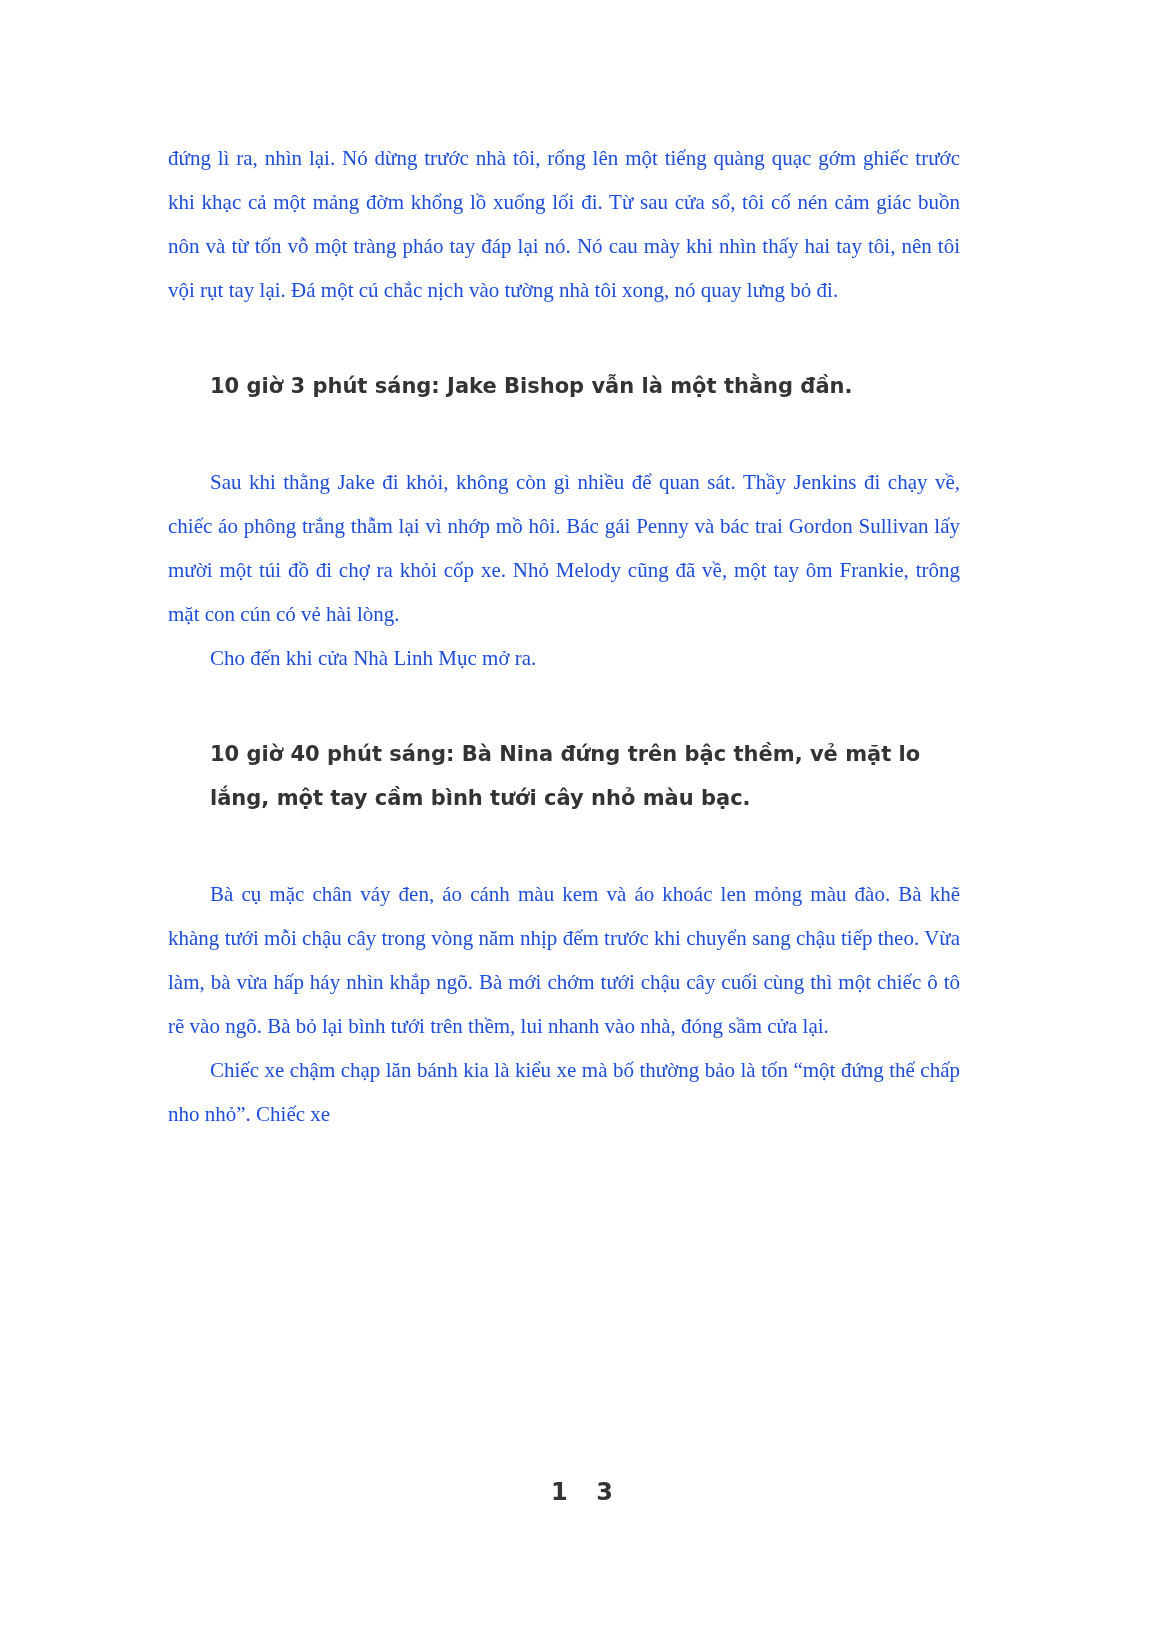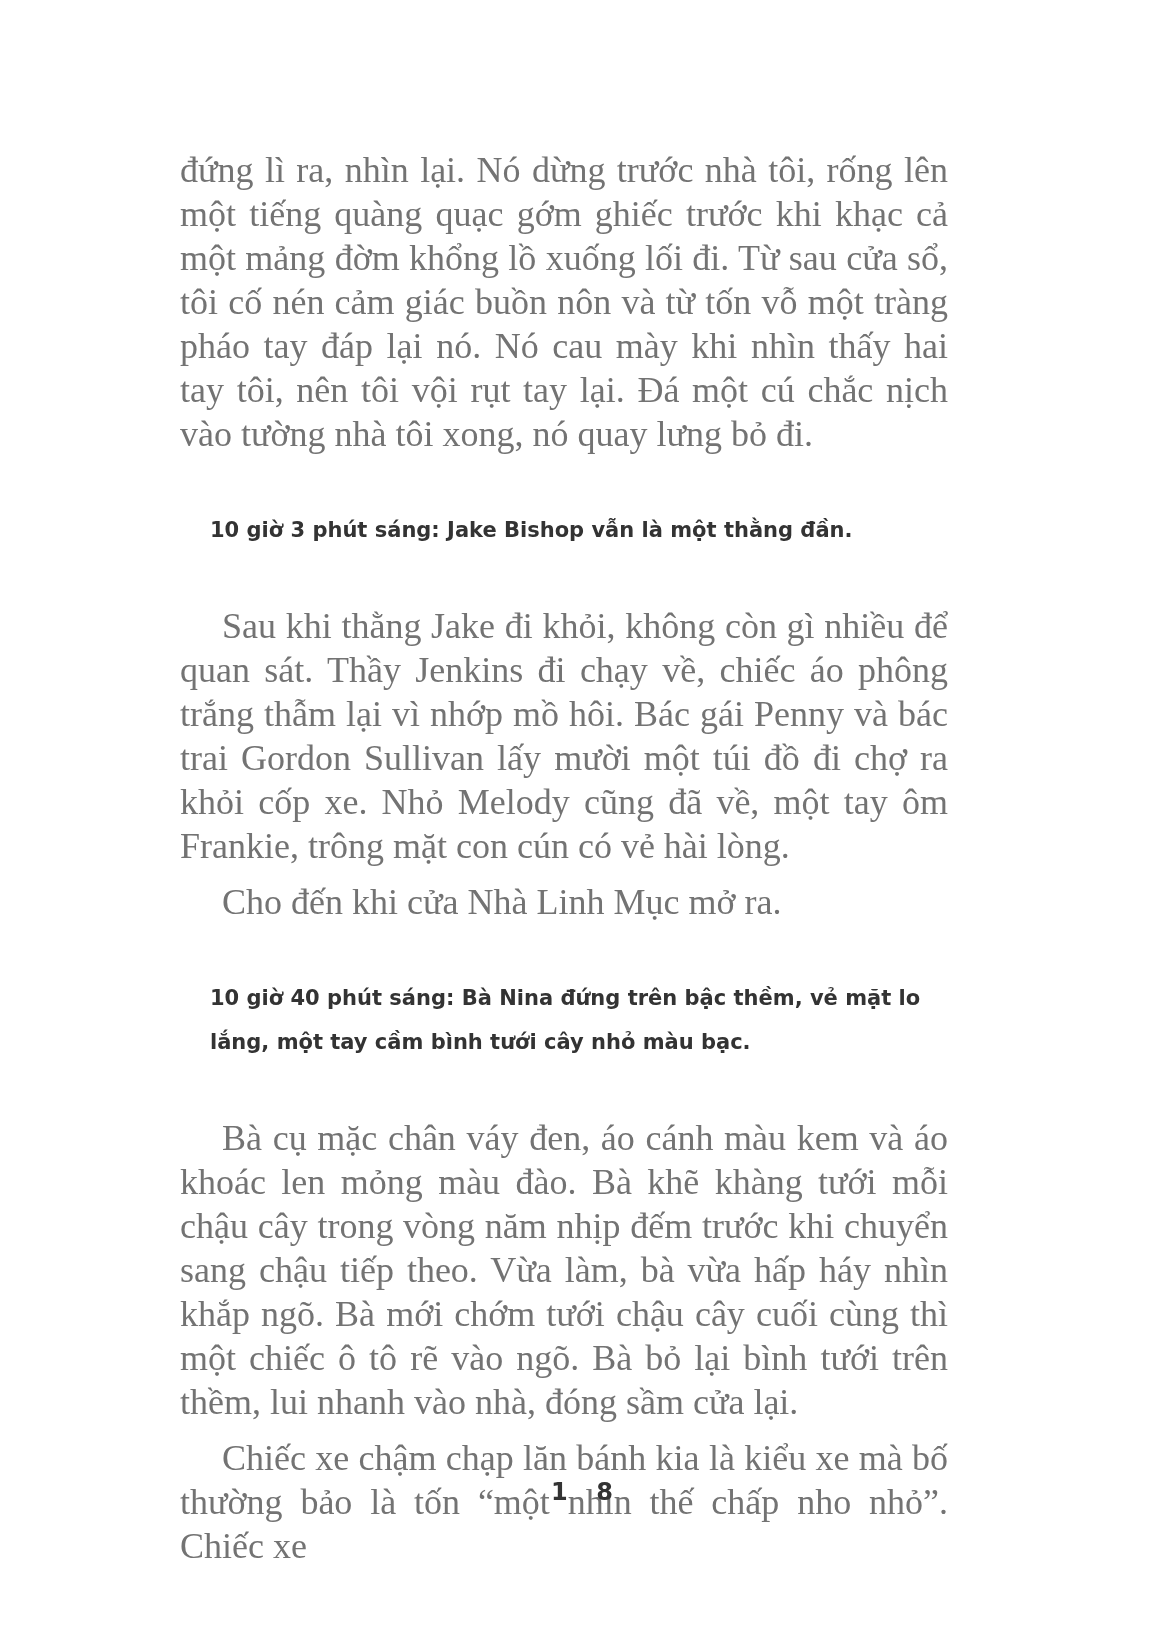--- a/index.html
+++ b/index.html
@@ -14,26 +14,26 @@
     background: #ffffff;
     box-sizing: border-box;
     padding: 136px 214px 0 168px;
     color: #3d3d3d;
     font-family: "Liberation Serif", serif;
   }
   .content {
     width: 792px;
   }
   p.body-par {
-    margin: 12px;
-    font-size: 36px;
+    margin: 0;
+    font-size: 21px;
     line-height: 44px;
     text-align: justify;
     text-justify: inter-word;
-    color: #737373;
+    color: #1d4ed8;
   }
   p.body-par.indented {
     text-indent: 42px;
   }
   .section-heading {
     margin: 52px 0 52px 0;
     padding-left: 42px;
     font-family: "DejaVu Sans", sans-serif;
     font-weight: bold;
     font-size: 21px;
@@ -67,18 +67,18 @@
 
     <p class="body-par indented">Sau khi thằng Jake đi khỏi, không còn gì nhiều để quan sát. Thầy Jenkins đi chạy về, chiếc áo phông trắng thẫm lại vì nhớp mồ hôi. Bác gái Penny và bác trai Gordon Sullivan lấy mười một túi đồ đi chợ ra khỏi cốp xe. Nhỏ Melody cũng đã về, một tay ôm Frankie, trông mặt con cún có vẻ hài lòng.</p>
 
 
     <p class="body-par indented">Cho đến khi cửa Nhà Linh Mục mở ra.</p>
 
     <p class="section-heading">10 giờ 40 phút sáng: Bà Nina đứng trên bậc thềm, vẻ mặt lo lắng, một tay cầm bình tưới cây nhỏ màu bạc.</p>
 
     <p class="body-par indented">Bà cụ mặc chân váy đen, áo cánh màu kem và áo khoác len mỏng màu đào. Bà khẽ khàng tưới mỗi chậu cây trong vòng năm nhịp đếm trước khi chuyển sang chậu tiếp theo. Vừa làm, bà vừa hấp háy nhìn khắp ngõ. Bà mới chớm tưới chậu cây cuối cùng thì một chiếc ô tô rẽ vào ngõ. Bà bỏ lại bình tưới trên thềm, lui nhanh vào nhà, đóng sầm cửa lại.</p>
 
-    <p class="body-par indented">Chiếc xe chậm chạp lăn bánh kia là kiểu xe mà bố thường bảo là tốn “một nhìn thế chấp nho nhỏ”. Chiếc xe</p>
+    <p class="body-par indented">Chiếc xe chậm chạp lăn bánh kia là kiểu xe mà bố thường bảo là tốn “một đứng thế chấp nho nhỏ”. Chiếc xe</p>
 
   </div>
 
-  <div class="page-number">1 8</div>
+  <div class="page-number">1 3</div>
 </div>
 
 </body></html>

